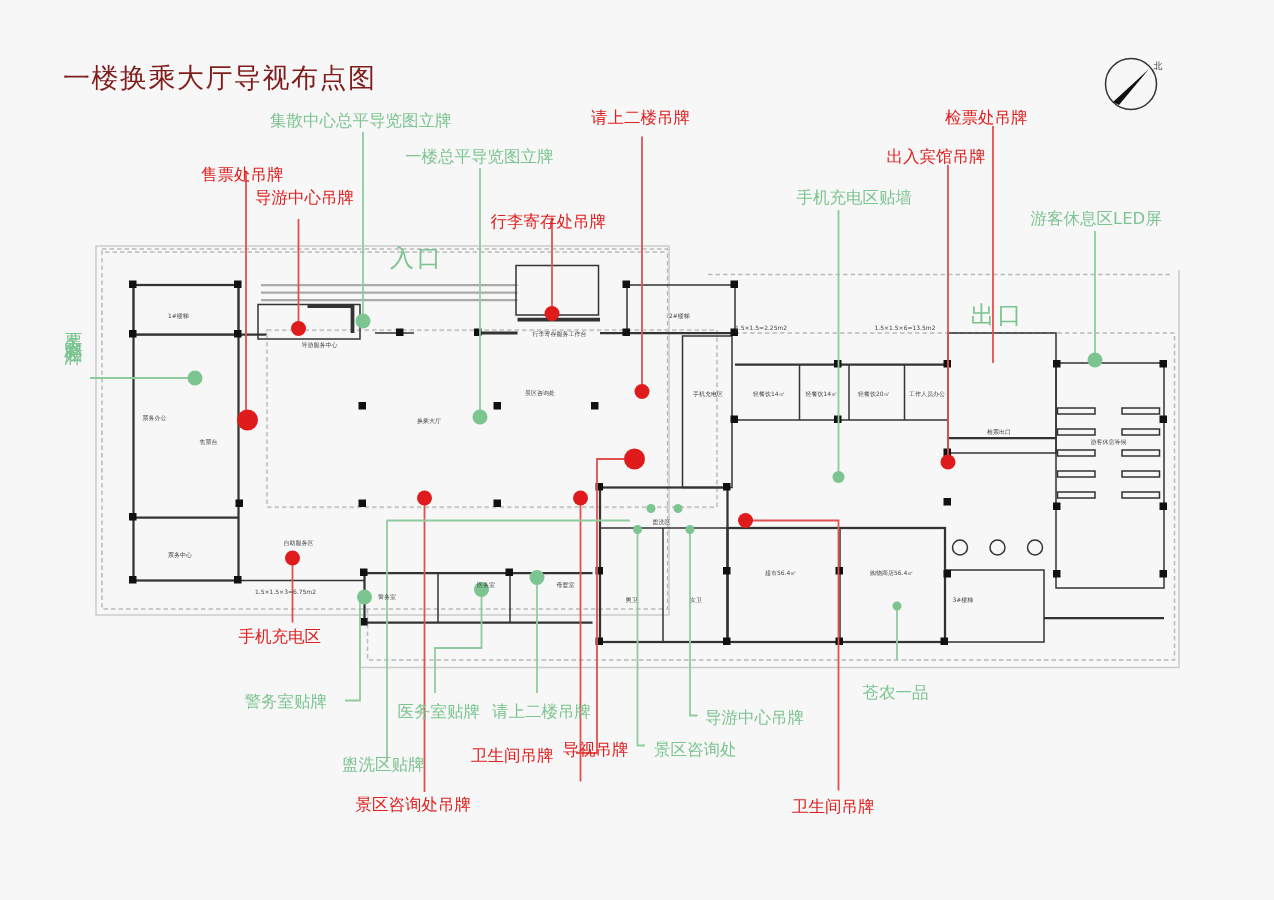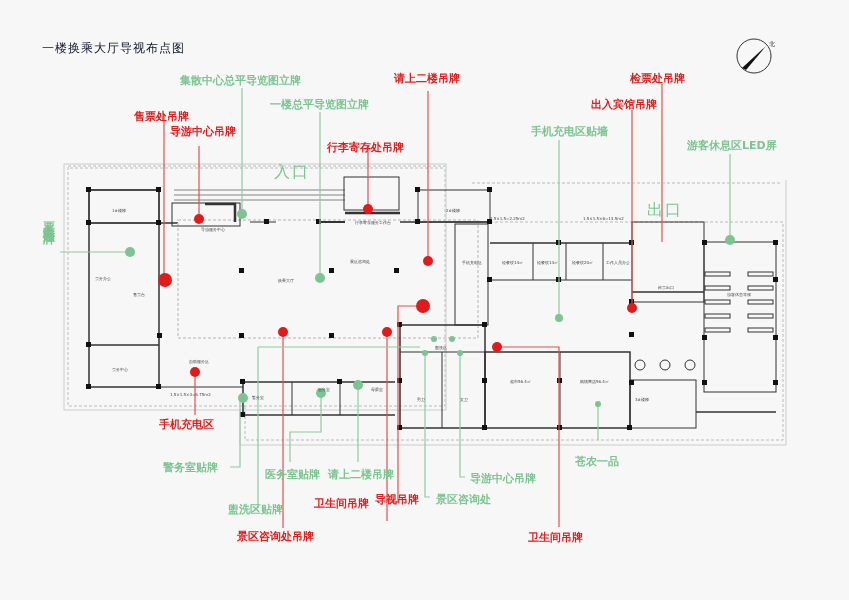--- a/index.html
+++ b/index.html
@@ -1,20 +1,20 @@
 <!DOCTYPE html>
 <html><head>
 <meta charset="utf-8">
 <style>
   html, body { margin: 0; padding: 0; background: #f7f7f7; }
   body { width: 849px; height: 600px; position: relative; overflow: hidden;
          font-family: "DejaVu Sans", sans-serif; }
   #stage { position: absolute; left: 0; top: 0; width: 849px; height: 600px; }
-  .title { position: absolute; left: 42px; top: 40px; font-size: 12px; color: #0f172a; letter-spacing: 1px; text-align: right; }
-  .lbl { position: absolute; font-size: 11px; white-space: nowrap; font-weight: bold; }
+  .title { position: absolute; left: 42px; top: 40px; font-size: 18px; color: #7f1d1d; letter-spacing: 1px; text-align: right; }
+  .lbl { position: absolute; font-size: 11px; white-space: nowrap; font-weight: normal; }
   .lbl.red { color: #e02020; }
   .lbl.green { color: #7cc490; }
   .lbl.vert { writing-mode: vertical-rl; letter-spacing: 2px; font-size: 12px; }
   .big { position: absolute; font-size: 16px; color: #7cc490; letter-spacing: 2px; }
   .room { position: absolute; font-size: 4px; color: #444; white-space: nowrap; }
 </style>
 </head>
 <body>
 
 <div id="stage">
@@ -215,21 +215,21 @@
       <circle cx="321" cy="393" r="5"></circle>
       <circle cx="358" cy="385" r="5"></circle>
       <circle cx="434" cy="339" r="3"></circle>
       <circle cx="452" cy="339" r="3"></circle>
       <circle cx="425" cy="353" r="3"></circle>
       <circle cx="460" cy="353" r="3"></circle>
       <circle cx="598" cy="404" r="3"></circle>
     </g>
   </svg>
 
-  <div class="big" style="left:274px;top:162px">入口</div>
+  <div class="big" style="left:260px;top:162px">入口</div>
   <div class="big" style="left:647px;top:200px">出口</div>
 
   <div class="lbl red" style="left:134px;top:109px">售票处吊牌</div>
   <div class="lbl red" style="left:170px;top:124px">导游中心吊牌</div>
   <div class="lbl red" style="left:394px;top:71px">请上二楼吊牌</div>
   <div class="lbl red" style="left:327px;top:140px">行李寄存处吊牌</div>
   <div class="lbl red" style="left:630px;top:71px">检票处吊牌</div>
   <div class="lbl red" style="left:591px;top:97px">出入宾馆吊牌</div>
   <div class="lbl red" style="left:159px;top:417px">手机充电区</div>
   <div class="lbl red" style="left:237px;top:529px">景区咨询处吊牌</div>

